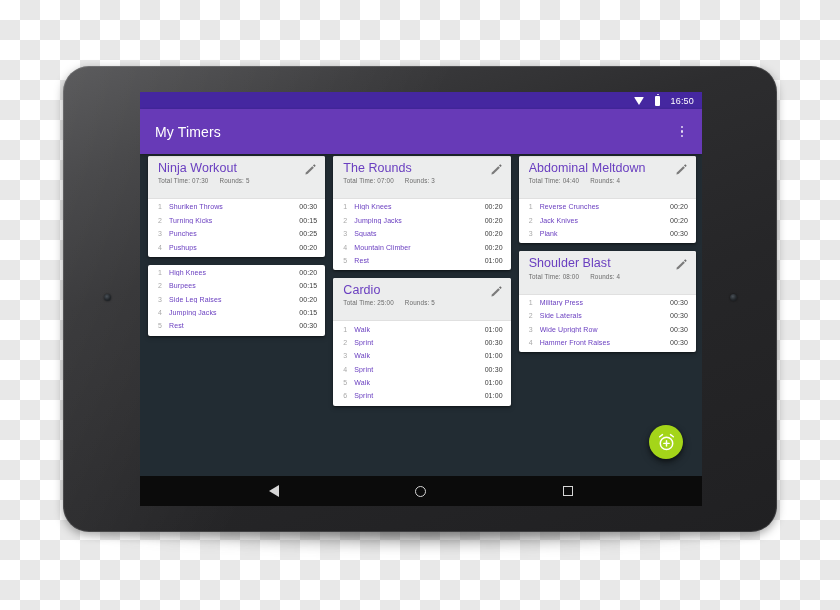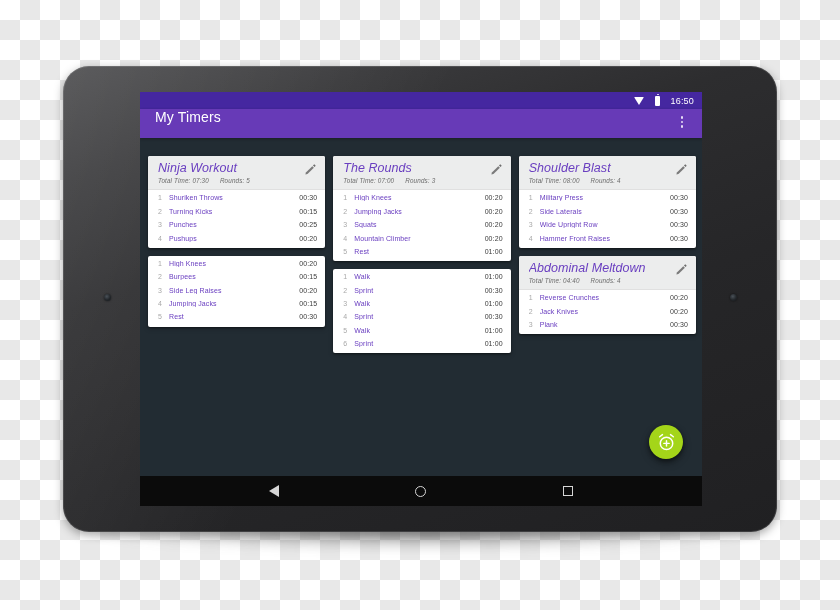--- a/index.html
+++ b/index.html
@@ -114,24 +114,24 @@
     content: "";
     position: absolute;
     left: 1.3px; top: -1.8px;
     width: 2.4px; height: 1.6px;
     background: #ffffff;
     border-radius: 1px 1px 0 0;
   }
 
   
   .app-bar {
-    height: 29px;
+    height: 45px;
     background: #673ab7;
     display: flex;
-    align-items: flex-start;
+    align-items: center;
     justify-content: space-between;
     padding: 0 9px 0 15px;
     box-shadow: 0 1px 3px rgba(0,0,0,0.3);
     position: relative;
     z-index: 3;
   }
   .app-title {
     color: #ffffff;
     font-size: 14px;
     font-weight: normal;
@@ -175,24 +175,23 @@
 
   
   .card {
     background: #ffffff;
     border-radius: 2px;
     box-shadow: 0 1px 2px rgba(0,0,0,0.40), 0 2px 5px rgba(0,0,0,0.22);
     overflow: hidden;
   }
   .card-header {
     background: #eceded;
-    padding: 5px 8px 5px 10px;
+    padding: 5px 8px 14px 10px;
     position: relative;
     border-bottom: 1px solid #e0e0e0;
-    font-style: italic;
   }
   .card-title {
     color: #6a3fc0;
     font-size: 12.5px;
     font-weight: normal;
     line-height: 1.22;
     letter-spacing: 0.05px;
     padding-right: 22px;
     white-space: nowrap;
     overflow: hidden;
@@ -427,20 +426,33 @@
                 <div class="row-time">00:20</div>
               </div>
               <div class="row">
                 <div class="row-index">5</div>
                 <div class="row-name">Rest</div>
                 <div class="row-time">01:00</div>
               </div>
             </div>
           </div>
           <div class="card">
+            <div class="card-header">
+              <div class="card-title">Cardio</div>
+              <div class="card-meta">
+                <span>Total Time: 25:00</span>
+                <span>Rounds: 5</span>
+              </div>
+              <div class="edit-icon">
+                <svg viewBox="0 0 24 24">
+                  <path d="M3.5 17.6 L15.3 5.8 L18.2 8.7 L6.4 20.5 L2.6 21.4 Z" fill="#7b7b7b"></path>
+                  <path d="M16.6 4.5 L17.9 3.2 C18.6 2.5 19.6 2.5 20.3 3.2 L20.8 3.7 C21.5 4.4 21.5 5.4 20.8 6.1 L19.5 7.4 Z" fill="#6e6e6e"></path>
+                </svg>
+              </div>
+            </div>
             <div class="rows">
               <div class="row">
                 <div class="row-index">1</div>
                 <div class="row-name">Walk</div>
                 <div class="row-time">01:00</div>
               </div>
               <div class="row">
                 <div class="row-index">2</div>
                 <div class="row-name">Sprint</div>
                 <div class="row-time">00:30</div>
@@ -462,20 +474,52 @@
               </div>
               <div class="row">
                 <div class="row-index">6</div>
                 <div class="row-name">Sprint</div>
                 <div class="row-time">01:00</div>
               </div>
             </div>
           </div>
         </div>
         <div class="column">
+          <div class="card">
+            <div class="card-header">
+              <div class="card-title">Abdominal Meltdown</div>
+              <div class="card-meta">
+                <span>Total Time: 04:40</span>
+                <span>Rounds: 4</span>
+              </div>
+              <div class="edit-icon">
+                <svg viewBox="0 0 24 24">
+                  <path d="M3.5 17.6 L15.3 5.8 L18.2 8.7 L6.4 20.5 L2.6 21.4 Z" fill="#7b7b7b"></path>
+                  <path d="M16.6 4.5 L17.9 3.2 C18.6 2.5 19.6 2.5 20.3 3.2 L20.8 3.7 C21.5 4.4 21.5 5.4 20.8 6.1 L19.5 7.4 Z" fill="#6e6e6e"></path>
+                </svg>
+              </div>
+            </div>
+            <div class="rows">
+              <div class="row">
+                <div class="row-index">1</div>
+                <div class="row-name">Reverse Crunches</div>
+                <div class="row-time">00:20</div>
+              </div>
+              <div class="row">
+                <div class="row-index">2</div>
+                <div class="row-name">Jack Knives</div>
+                <div class="row-time">00:20</div>
+              </div>
+              <div class="row">
+                <div class="row-index">3</div>
+                <div class="row-name">Plank</div>
+                <div class="row-time">00:30</div>
+              </div>
+            </div>
+          </div>
           <div class="card">
             <div class="card-header">
               <div class="card-title">Shoulder Blast</div>
               <div class="card-meta">
                 <span>Total Time: 08:00</span>
                 <span>Rounds: 4</span>
               </div>
               <div class="edit-icon">
                 <svg viewBox="0 0 24 24">
                   <path d="M3.5 17.6 L15.3 5.8 L18.2 8.7 L6.4 20.5 L2.6 21.4 Z" fill="#7b7b7b"></path>
@@ -495,52 +539,20 @@
                 <div class="row-time">00:30</div>
               </div>
               <div class="row">
                 <div class="row-index">3</div>
                 <div class="row-name">Wide Upright Row</div>
                 <div class="row-time">00:30</div>
               </div>
               <div class="row">
                 <div class="row-index">4</div>
                 <div class="row-name">Hammer Front Raises</div>
-                <div class="row-time">00:30</div>
-              </div>
-            </div>
-          </div>
-          <div class="card">
-            <div class="card-header">
-              <div class="card-title">Abdominal Meltdown</div>
-              <div class="card-meta">
-                <span>Total Time: 04:40</span>
-                <span>Rounds: 4</span>
-              </div>
-              <div class="edit-icon">
-                <svg viewBox="0 0 24 24">
-                  <path d="M3.5 17.6 L15.3 5.8 L18.2 8.7 L6.4 20.5 L2.6 21.4 Z" fill="#7b7b7b"></path>
-                  <path d="M16.6 4.5 L17.9 3.2 C18.6 2.5 19.6 2.5 20.3 3.2 L20.8 3.7 C21.5 4.4 21.5 5.4 20.8 6.1 L19.5 7.4 Z" fill="#6e6e6e"></path>
-                </svg>
-              </div>
-            </div>
-            <div class="rows">
-              <div class="row">
-                <div class="row-index">1</div>
-                <div class="row-name">Reverse Crunches</div>
-                <div class="row-time">00:20</div>
-              </div>
-              <div class="row">
-                <div class="row-index">2</div>
-                <div class="row-name">Jack Knives</div>
-                <div class="row-time">00:20</div>
-              </div>
-              <div class="row">
-                <div class="row-index">3</div>
-                <div class="row-name">Plank</div>
                 <div class="row-time">00:30</div>
               </div>
             </div>
           </div>
         </div>
       </div>
 
     <div class="fab">
       <svg viewBox="0 0 24 24">
         <g fill="none" stroke="#ffffff" stroke-width="1.7" stroke-linecap="round">

